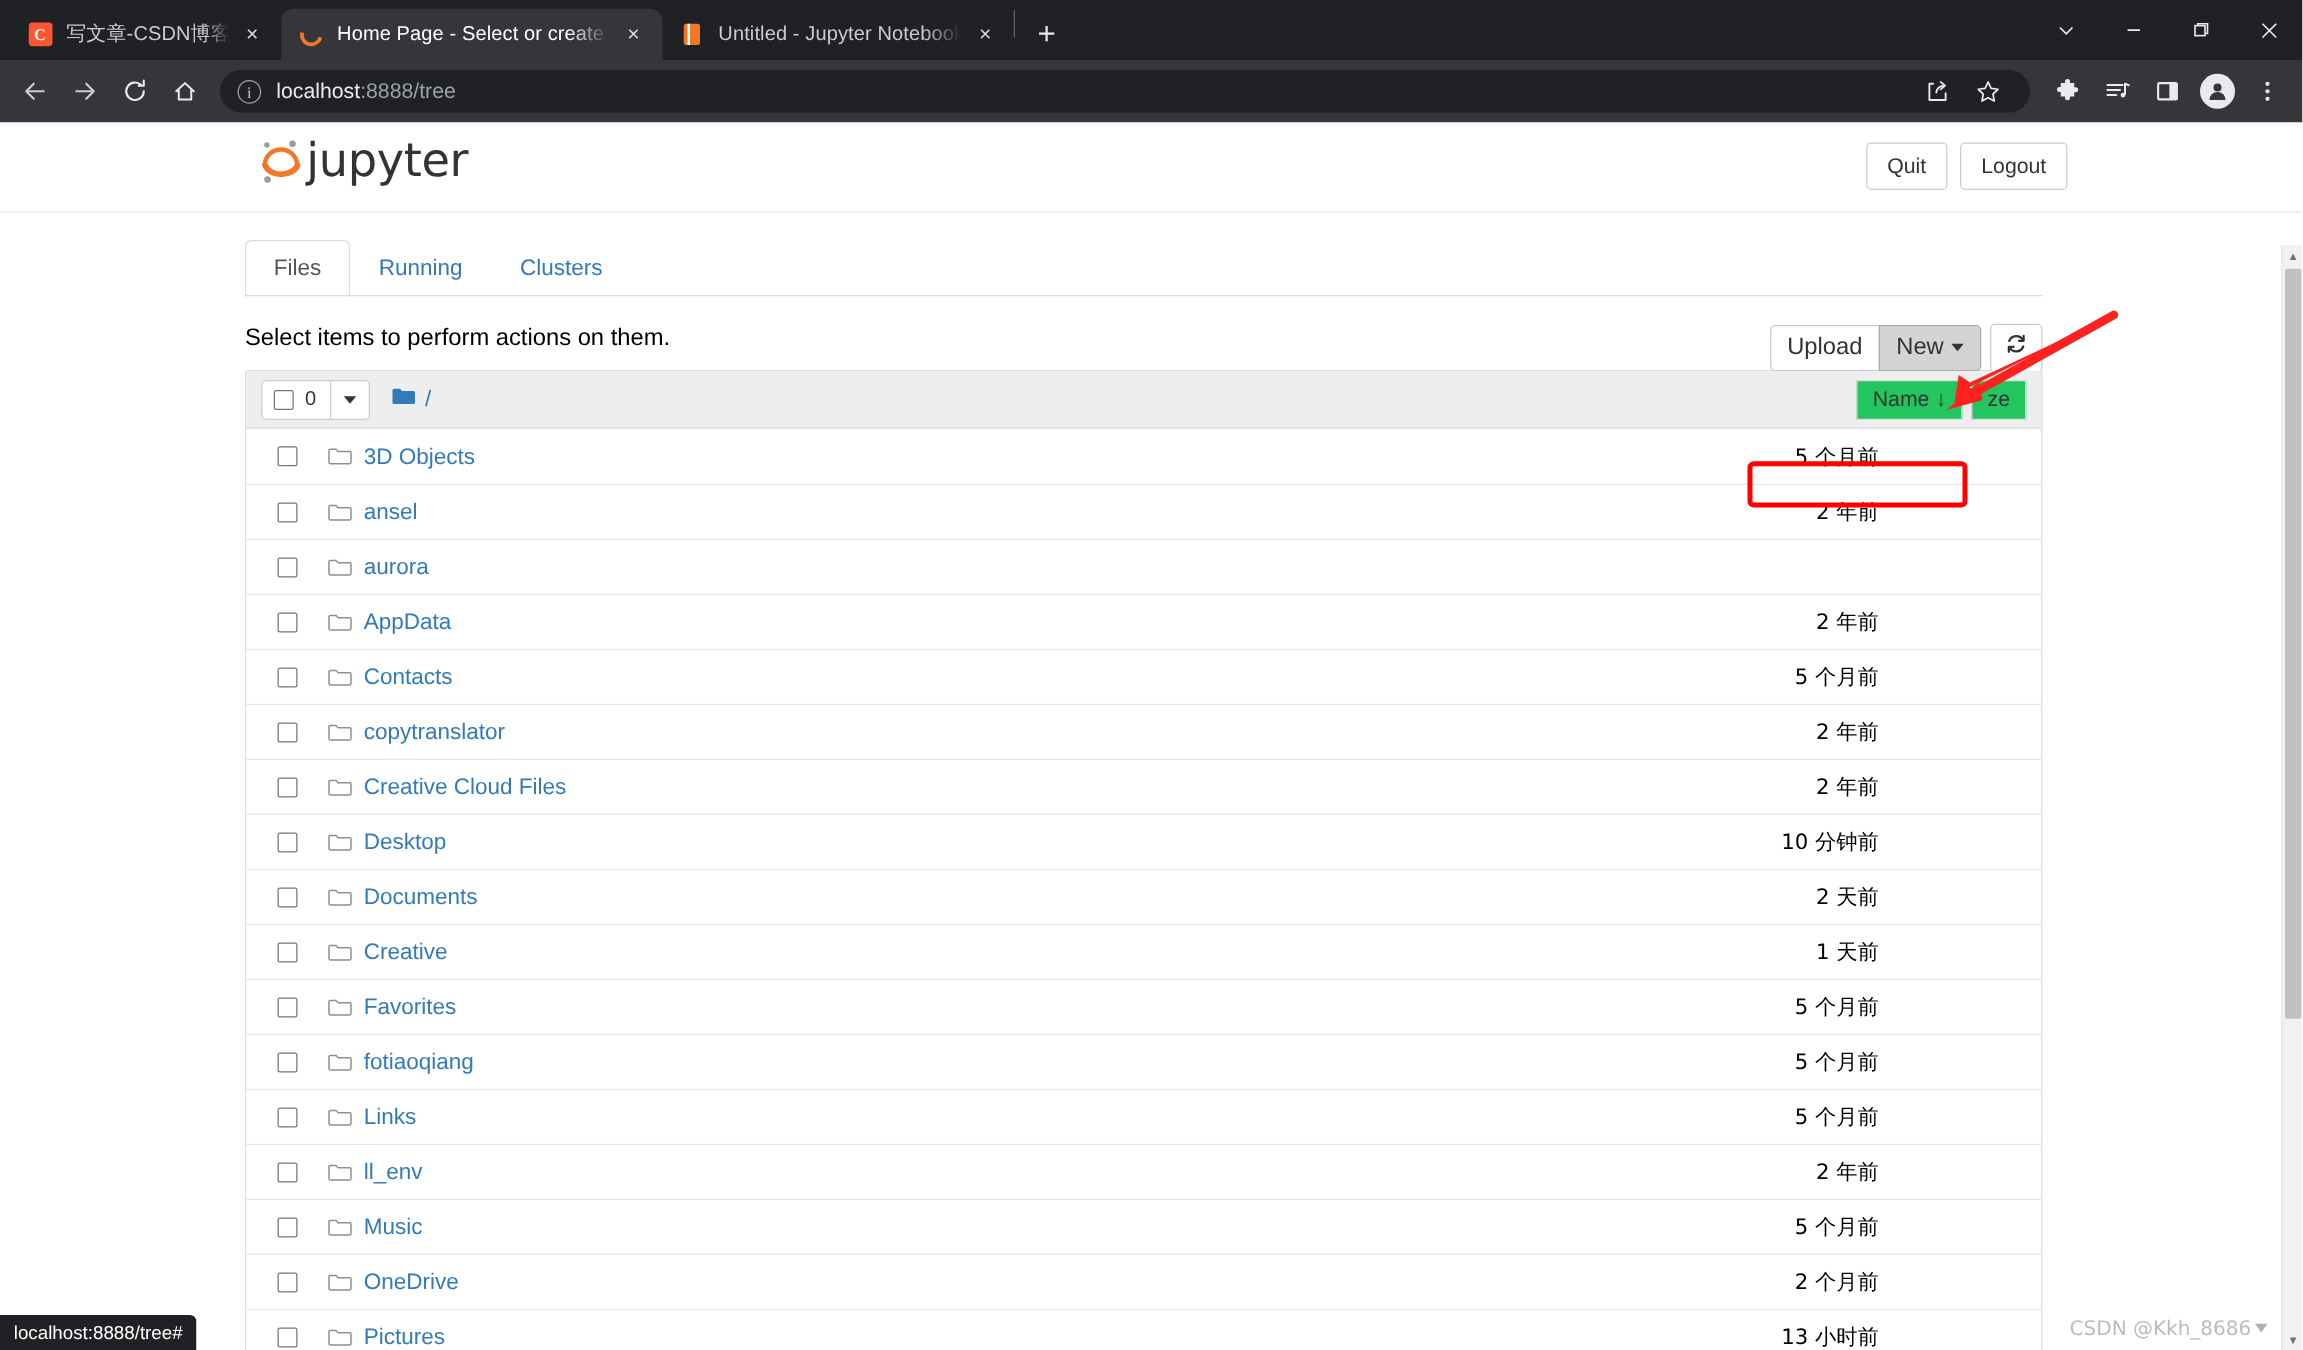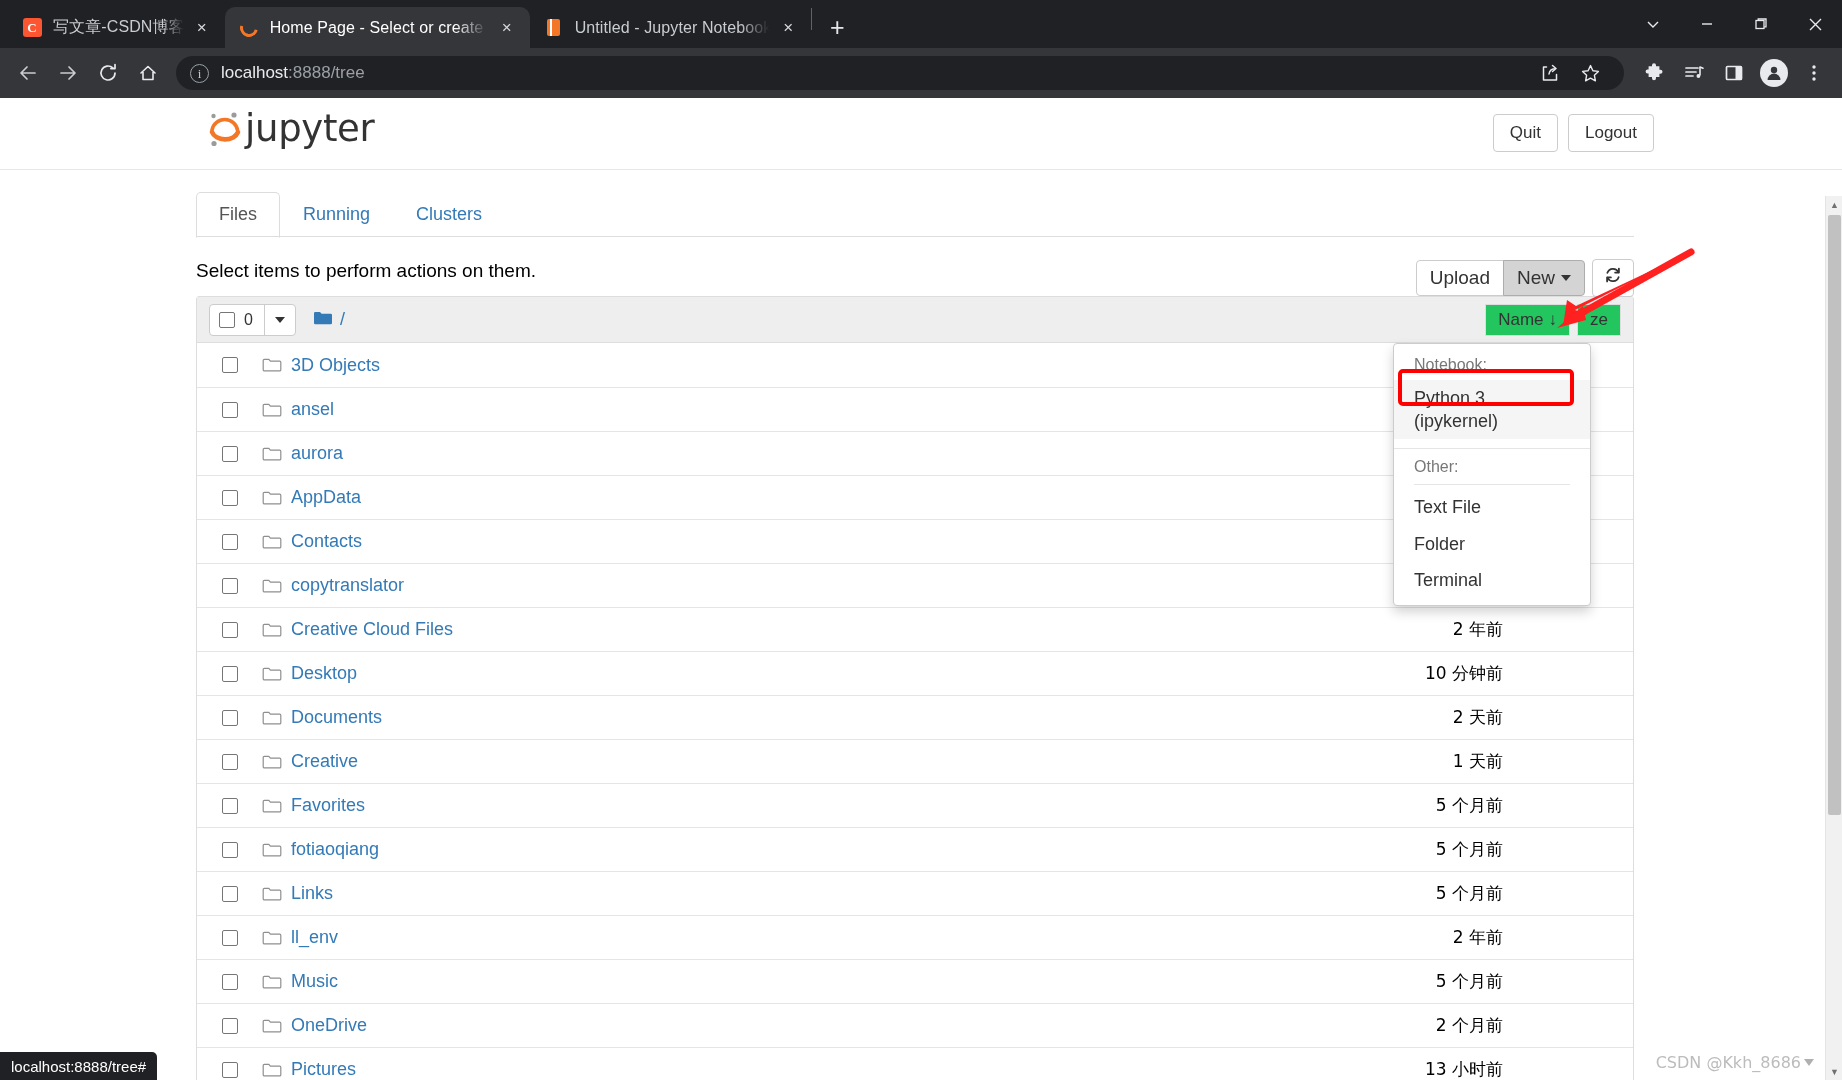--- a/index.html
+++ b/index.html
@@ -624,30 +624,20 @@
                   <path d="M1.2 3.4 a1.1 1.1 0 0 1 1.1-1.1 H6.8 l1.6 1.8 H17.7 a1.1 1.1 0 0 1 1.1 1.1 V12.8 a1.1 1.1 0 0 1 -1.1 1.1 H2.3 A1.1 1.1 0 0 1 1.2 12.8 Z" fill="none" stroke="#8f8f8f" stroke-width="1.2"></path>
                 </svg>
               </span>
               <span class="file-name">Pictures</span>
               <span class="file-time">13 小时前</span>
             </div>
           </div>
       </div>
     </div>
 
-    <div class="new-menu">
-      <div class="menu-header">Notebook:</div>
-      <div class="menu-item highlight">Python 3 (ipykernel)</div>
-      <div class="menu-divider"></div>
-      <div class="menu-header">Other:</div>
-      <div class="menu-divider sub"></div>
-      <div class="menu-item">Text File</div>
-      <div class="menu-item">Folder</div>
-      <div class="menu-item">Terminal</div>
-    </div>
     <div class="redbox"></div>
 
     <svg class="arrow-svg" width="150" height="90" viewBox="0 0 150 90">
       <path d="M146 4 L30 62 L42 66 L18 78 L22 52 L31 58 Z" fill="#ff2020"></path>
       <path d="M146 4 L24 72" stroke="#ff2020" stroke-width="7" stroke-linecap="round"></path>
       <path d="M12 80 L38 58 L41 72 Z" fill="#ff2020"></path>
     </svg>
 
     <div class="vscroll">
       <div class="vscroll-up">▲</div>

